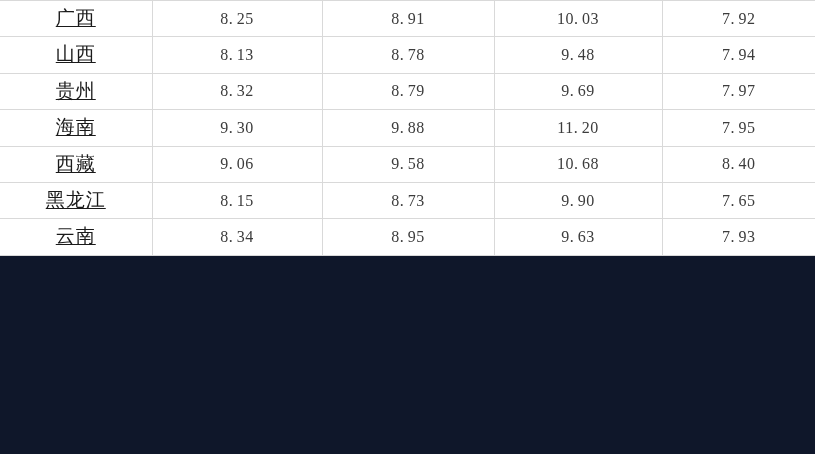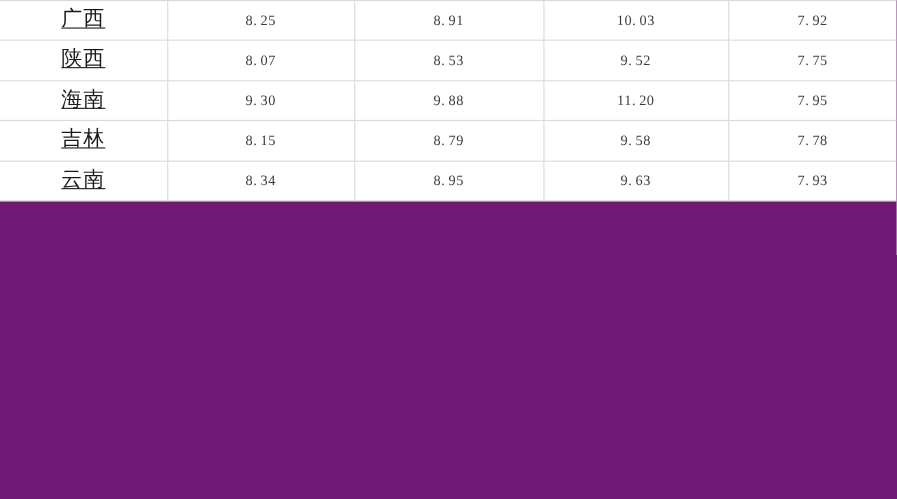--- a/index.html
+++ b/index.html
@@ -12,21 +12,21 @@
     height: 454px;
     overflow: hidden;
     font-family: "Liberation Serif", "DejaVu Serif", serif;
   }
 
   #table-viewport {
     position: relative;
     width: 815px;
     height: 454px;
     overflow: hidden;
-    background: #701a75;
+    background: #0f172a;
   }
 
   table.data-table {
     width: 815px;
     border-collapse: collapse;
     table-layout: fixed;
     background: #ffffff;
   }
 
   table.data-table col.col-province { width: 152px; }
@@ -65,21 +65,21 @@
     color: #1a1a1a;
     text-decoration: underline;
     text-underline-offset: 2px;
     font-size: 19px;
     letter-spacing: 1px;
     cursor: pointer;
   }
 
   td.cell-value {
     color: #3c3c3c;
-    font-size: 13px;
+    font-size: 16px;
     font-family: "Liberation Serif", "DejaVu Serif", serif;
   }
 
   .num {
     display: inline-block;
     letter-spacing: 0.5px;
   }
   .num .dot-gap {
     display: inline-block;
     width: 0.22em;
@@ -99,39 +99,53 @@
     </colgroup>
     <tbody id="table-body">
         <tr class="data-row">
           <td class="cell-province"><span class="province-link">广西</span></td>
           <td class="cell-value"><span class="num">8.<span class="dot-gap"></span>25</span></td>
           <td class="cell-value"><span class="num">8.<span class="dot-gap"></span>91</span></td>
           <td class="cell-value"><span class="num">10.<span class="dot-gap"></span>03</span></td>
           <td class="cell-value cell-value-last"><span class="num">7.<span class="dot-gap"></span>92</span></td>
         </tr>
         <tr class="data-row">
-          <td class="cell-province"><span class="province-link">陕西</span></td>
-          <td class="cell-value"><span class="num">8.<span class="dot-gap"></span>07</span></td>
-          <td class="cell-value"><span class="num">8.<span class="dot-gap"></span>53</span></td>
-          <td class="cell-value"><span class="num">9.<span class="dot-gap"></span>52</span></td>
-          <td class="cell-value cell-value-last"><span class="num">7.<span class="dot-gap"></span>75</span></td>
+          <td class="cell-province"><span class="province-link">山西</span></td>
+          <td class="cell-value"><span class="num">8.<span class="dot-gap"></span>13</span></td>
+          <td class="cell-value"><span class="num">8.<span class="dot-gap"></span>78</span></td>
+          <td class="cell-value"><span class="num">9.<span class="dot-gap"></span>48</span></td>
+          <td class="cell-value cell-value-last"><span class="num">7.<span class="dot-gap"></span>94</span></td>
+        </tr>
+        <tr class="data-row">
+          <td class="cell-province"><span class="province-link">贵州</span></td>
+          <td class="cell-value"><span class="num">8.<span class="dot-gap"></span>32</span></td>
+          <td class="cell-value"><span class="num">8.<span class="dot-gap"></span>79</span></td>
+          <td class="cell-value"><span class="num">9.<span class="dot-gap"></span>69</span></td>
+          <td class="cell-value cell-value-last"><span class="num">7.<span class="dot-gap"></span>97</span></td>
         </tr>
         <tr class="data-row">
           <td class="cell-province"><span class="province-link">海南</span></td>
           <td class="cell-value"><span class="num">9.<span class="dot-gap"></span>30</span></td>
           <td class="cell-value"><span class="num">9.<span class="dot-gap"></span>88</span></td>
           <td class="cell-value"><span class="num">11.<span class="dot-gap"></span>20</span></td>
           <td class="cell-value cell-value-last"><span class="num">7.<span class="dot-gap"></span>95</span></td>
         </tr>
         <tr class="data-row">
-          <td class="cell-province"><span class="province-link">吉林</span></td>
+          <td class="cell-province"><span class="province-link">西藏</span></td>
+          <td class="cell-value"><span class="num">9.<span class="dot-gap"></span>06</span></td>
+          <td class="cell-value"><span class="num">9.<span class="dot-gap"></span>58</span></td>
+          <td class="cell-value"><span class="num">10.<span class="dot-gap"></span>68</span></td>
+          <td class="cell-value cell-value-last"><span class="num">8.<span class="dot-gap"></span>40</span></td>
+        </tr>
+        <tr class="data-row">
+          <td class="cell-province"><span class="province-link">黑龙江</span></td>
           <td class="cell-value"><span class="num">8.<span class="dot-gap"></span>15</span></td>
-          <td class="cell-value"><span class="num">8.<span class="dot-gap"></span>79</span></td>
-          <td class="cell-value"><span class="num">9.<span class="dot-gap"></span>58</span></td>
-          <td class="cell-value cell-value-last"><span class="num">7.<span class="dot-gap"></span>78</span></td>
+          <td class="cell-value"><span class="num">8.<span class="dot-gap"></span>73</span></td>
+          <td class="cell-value"><span class="num">9.<span class="dot-gap"></span>90</span></td>
+          <td class="cell-value cell-value-last"><span class="num">7.<span class="dot-gap"></span>65</span></td>
         </tr>
         <tr class="data-row">
           <td class="cell-province"><span class="province-link">云南</span></td>
           <td class="cell-value"><span class="num">8.<span class="dot-gap"></span>34</span></td>
           <td class="cell-value"><span class="num">8.<span class="dot-gap"></span>95</span></td>
           <td class="cell-value"><span class="num">9.<span class="dot-gap"></span>63</span></td>
           <td class="cell-value cell-value-last"><span class="num">7.<span class="dot-gap"></span>93</span></td>
         </tr>
       </tbody>
   </table>

